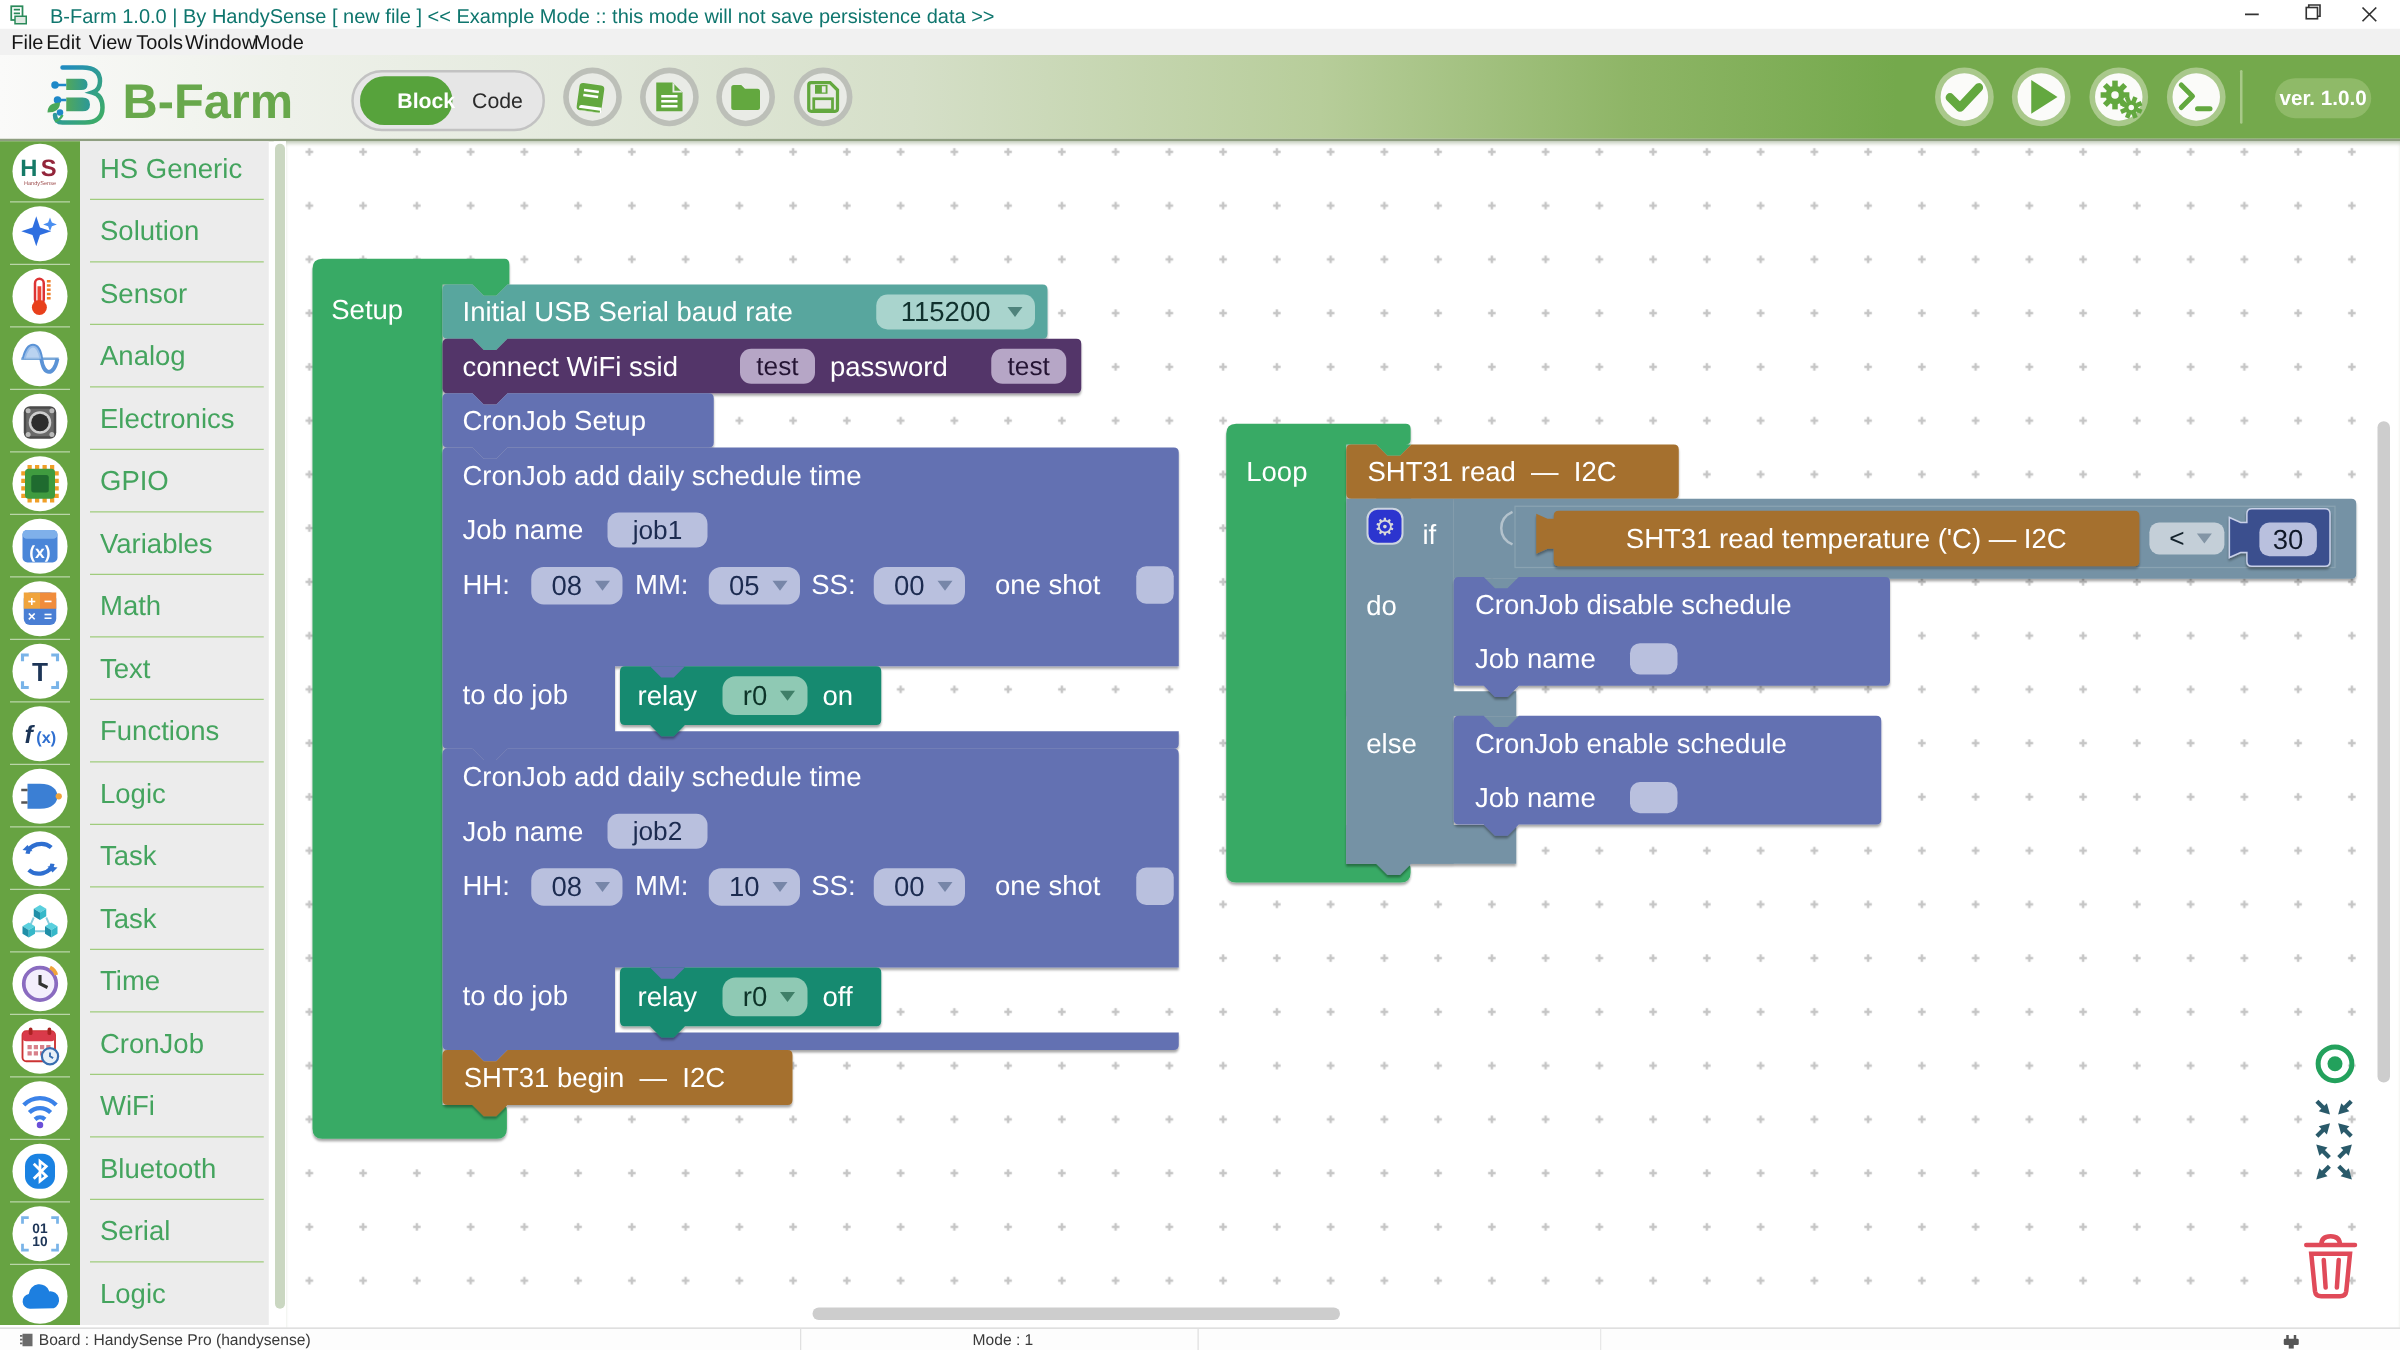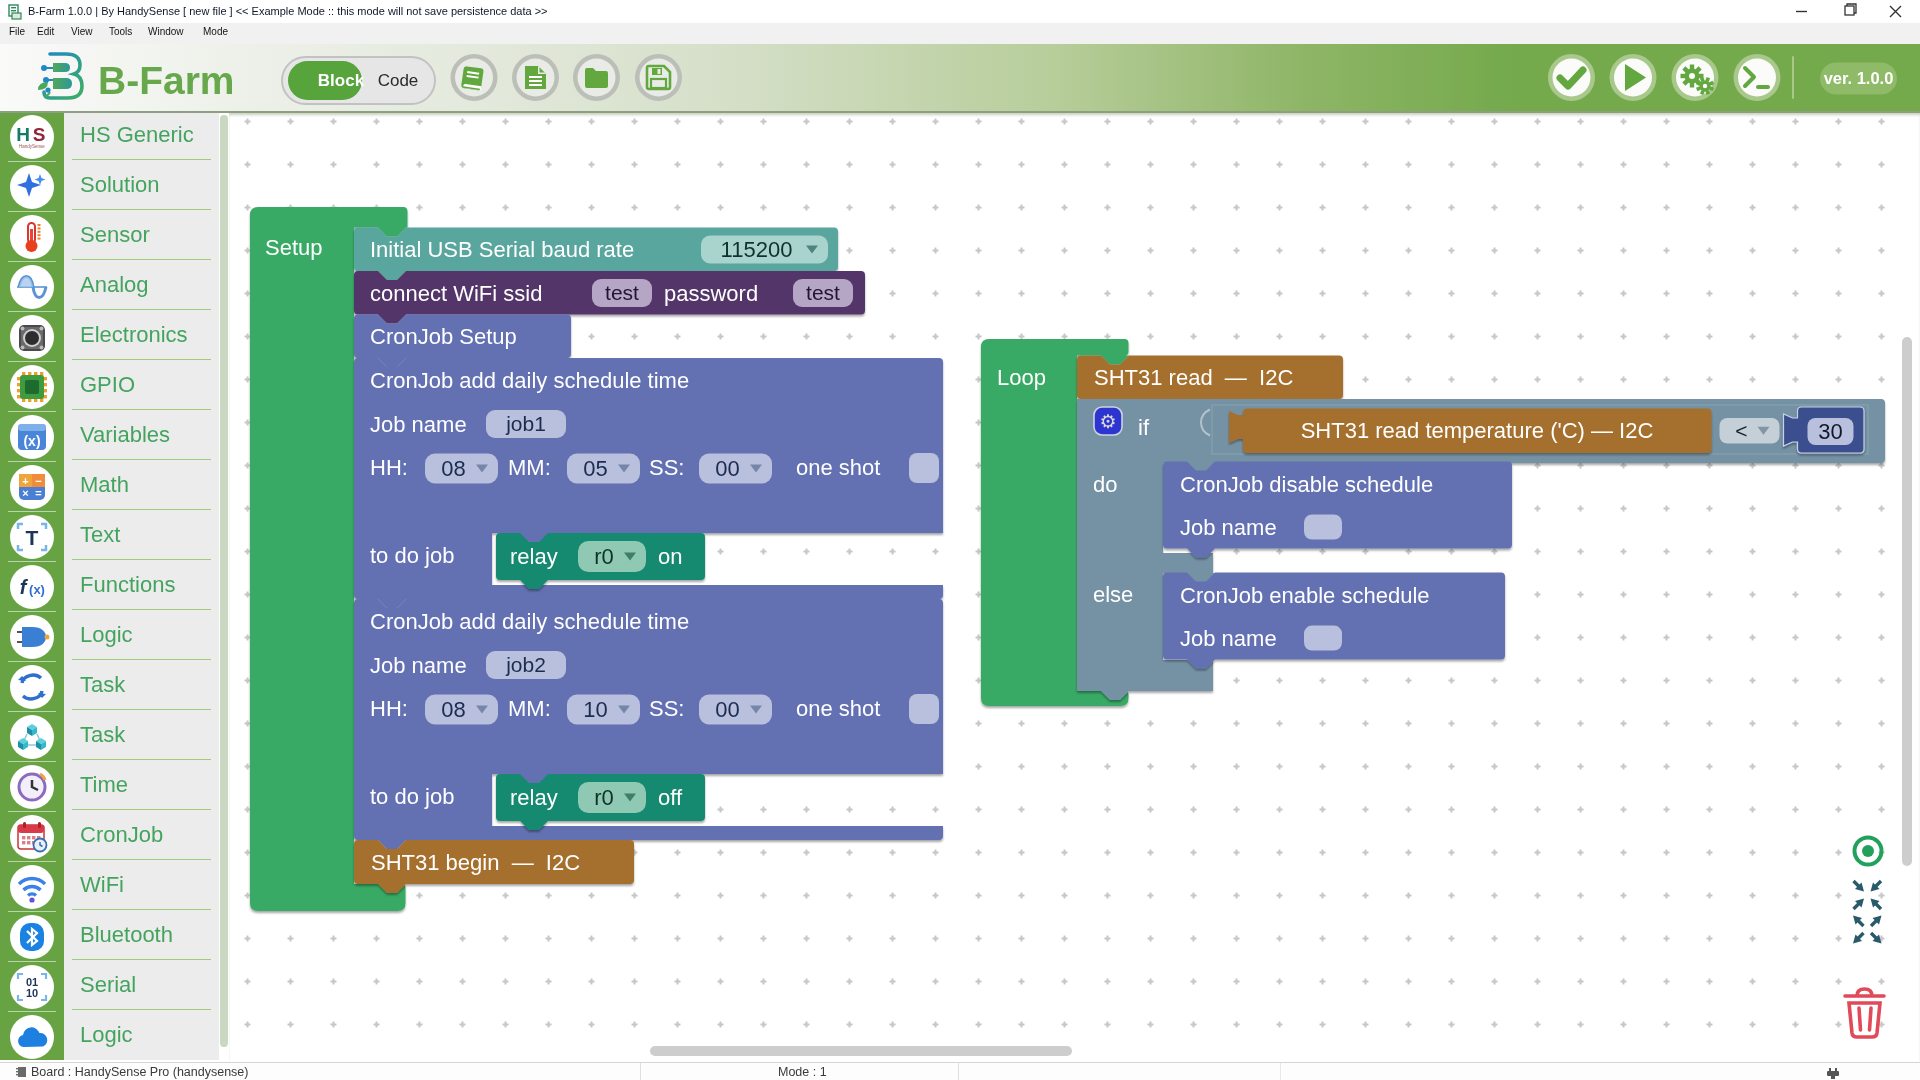--- a/index.html
+++ b/index.html
@@ -1,25 +1,25 @@
 <!DOCTYPE html>
 <html><head><meta charset="utf-8"><style>
 * { margin:0; padding:0; box-sizing:border-box; }
 html,body { width:1920px; height:1080px; overflow:hidden; font-family:"Liberation Sans",sans-serif; }
 #titlebar { position:absolute; left:0; top:0; width:1920px; height:23px; background:#fff; }
-#titlebar .t { position:absolute; left:28px; top:5px; font-size:11px; color:#0f172a; }
+#titlebar .t { position:absolute; left:40px; top:5px; font-size:16px; color:#0f766e; }
 #menubar { position:absolute; left:0; top:23px; width:1920px; height:21px; background:#f1f1f1; }
-#menubar span { position:absolute; top:3px; font-size:10px; color:#151515; }
+#menubar span { position:absolute; top:3px; font-size:16px; color:#151515; }
 #toolbar { position:absolute; left:0; top:44px; width:1920px; height:69px;
   background:linear-gradient(90deg,#fafaf9 0%,#eef1ea 12%,#e3e9dc 25%,#d5dfc8 38%,#b7cd9a 55%,#8eb566 68%,#74a94c 79%,#74a94c 100%);
   border-bottom:2px solid #8e9e80; }
 #sidebar { position:absolute; left:0; top:113px; width:64px; height:947px; background:#67a342; }
 .icirc { position:absolute; left:10px; width:44px; height:44px; border-radius:50%; background:#fff; overflow:hidden; }
 .iline { position:absolute; left:8px; width:48px; height:1px; background:rgba(255,255,255,.55); }
-#cats { position:absolute; left:64px; top:113px; width:163px; height:947px; background:#ececec; }
+#cats { position:absolute; left:64px; top:113px; width:151px; height:947px; background:#ececec; }
 .cat { position:absolute; left:16px; height:50px; line-height:50px; font-size:22px; color:#44a45e; }
 .catline { position:absolute; left:8px; width:139px; height:1px; background:#9fcb7c; }
 #tbscroll { position:absolute; left:219px; top:113px; width:10px; height:947px; background:#fff; }
 #tbscroll .thumb { position:absolute; left:1px; top:2px; width:8px; height:932px; background:#cad7c1; border-radius:4px; }
 #canvas { position:absolute; left:229px; top:113px; width:1691px; height:949px; background:#fff; box-shadow:inset 0 3px 3px -1px rgba(120,140,100,.4); }
 #statusbar { position:absolute; left:0; top:1062px; width:1920px; height:18px; background:#fdfdfd; border-top:1px solid #d5d5d5; font-size:12.5px; color:#3a3a3a; }
 svg text { font-family:"Liberation Sans",sans-serif; }
 </style></head>
 <body>
 <div id="titlebar">

